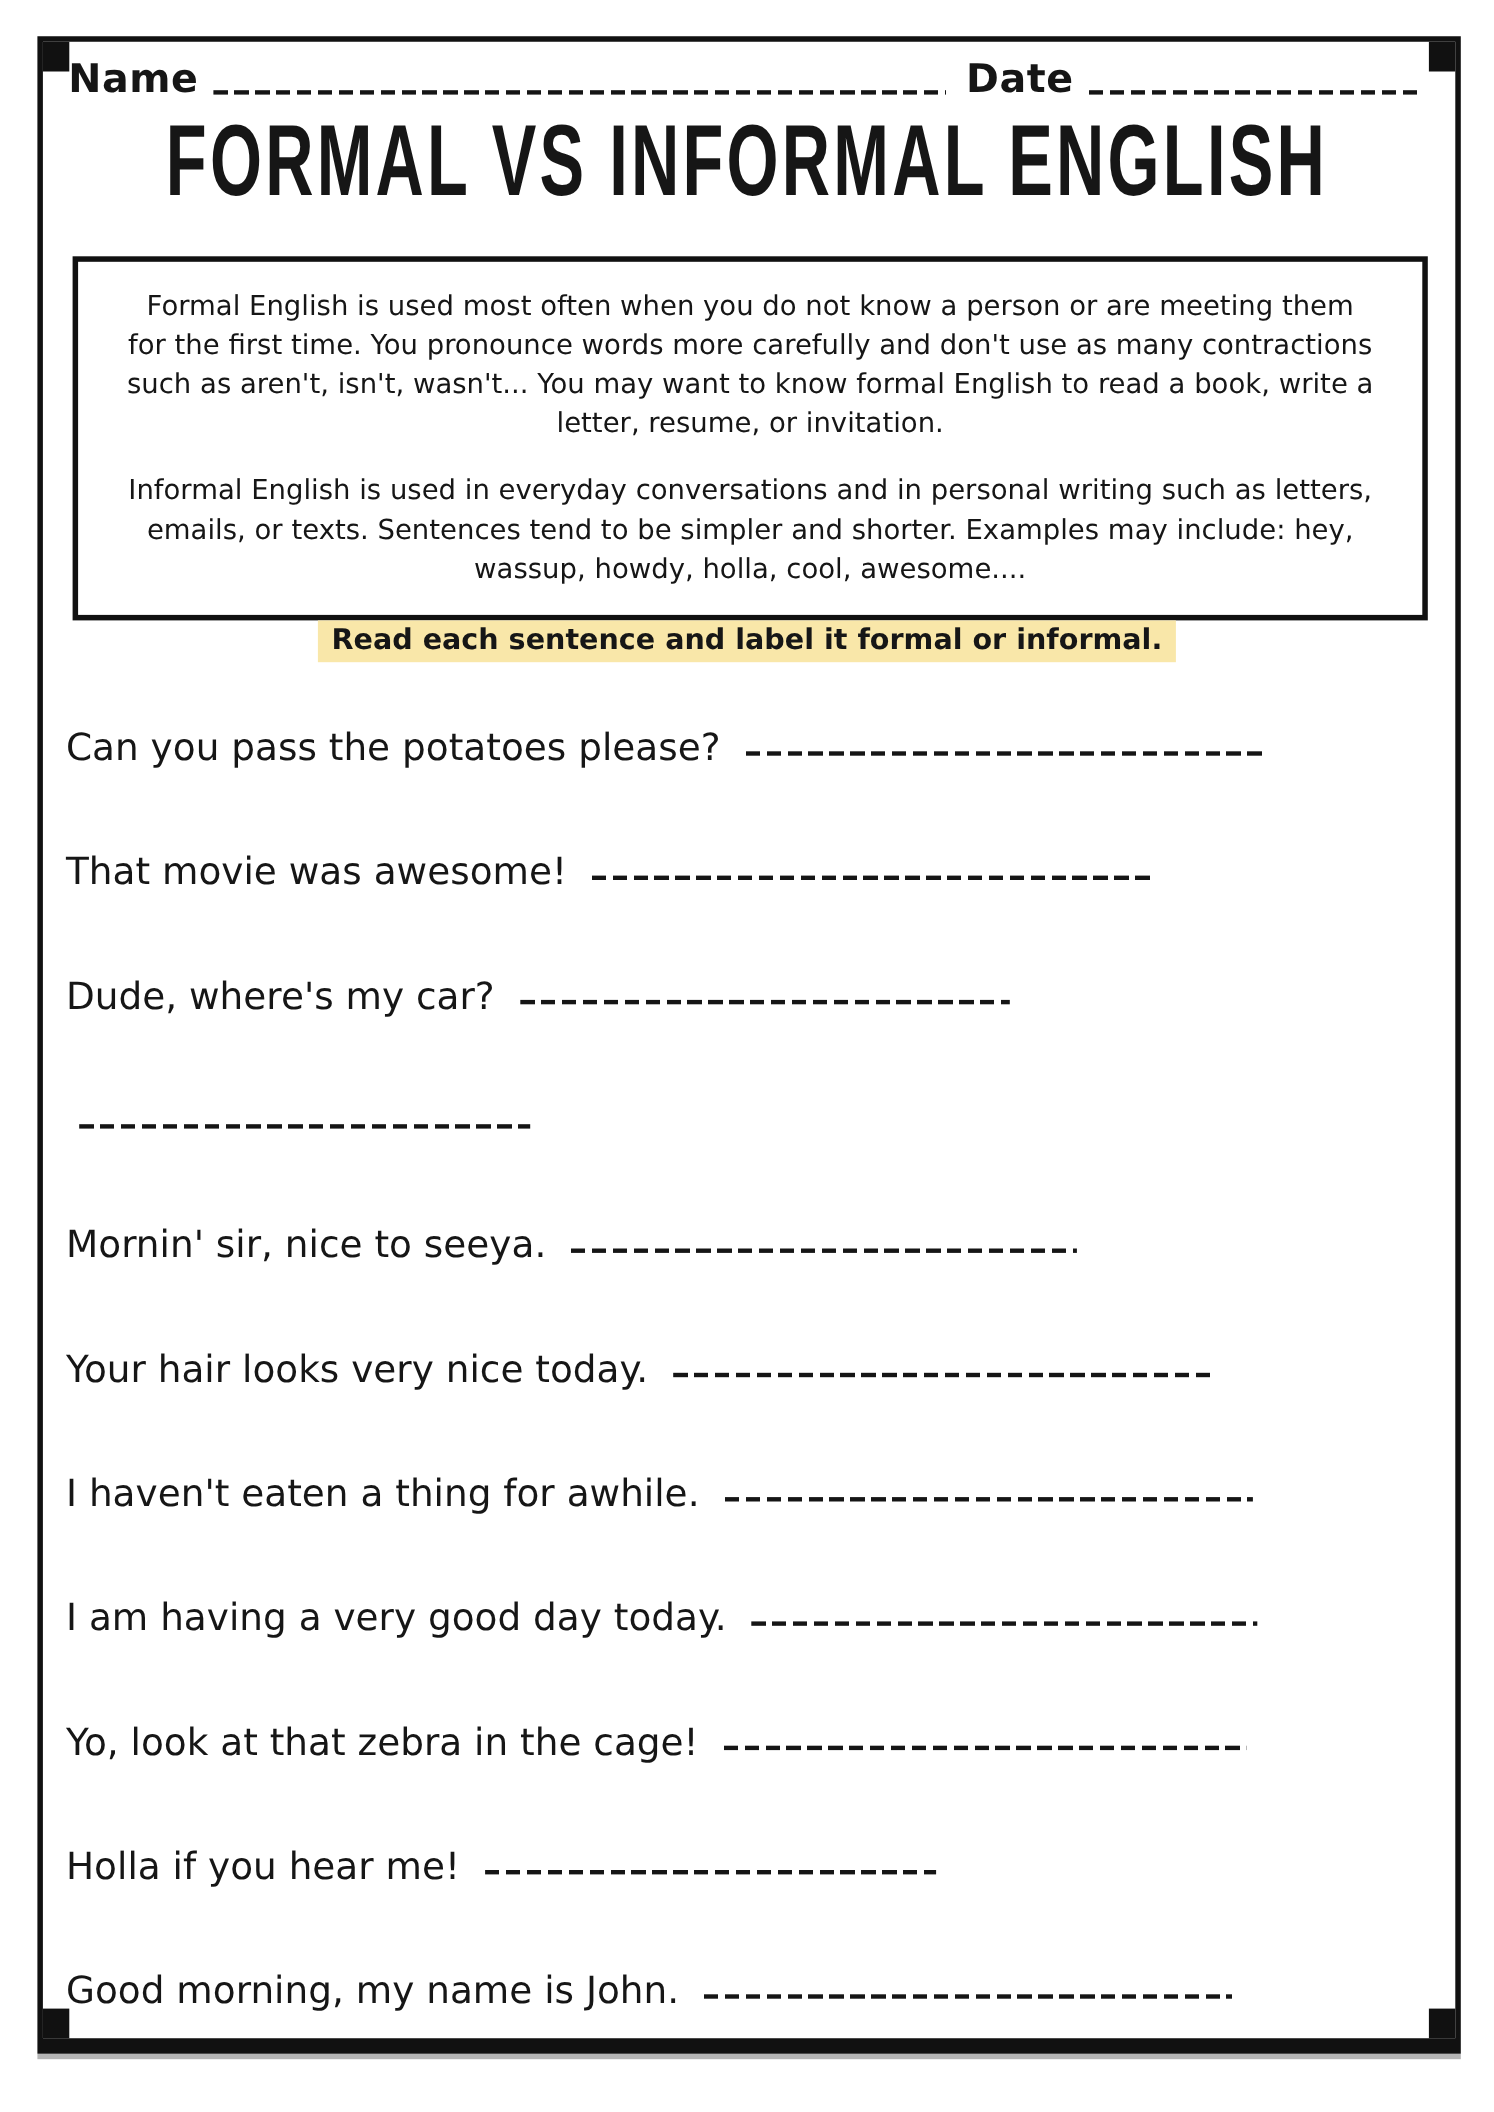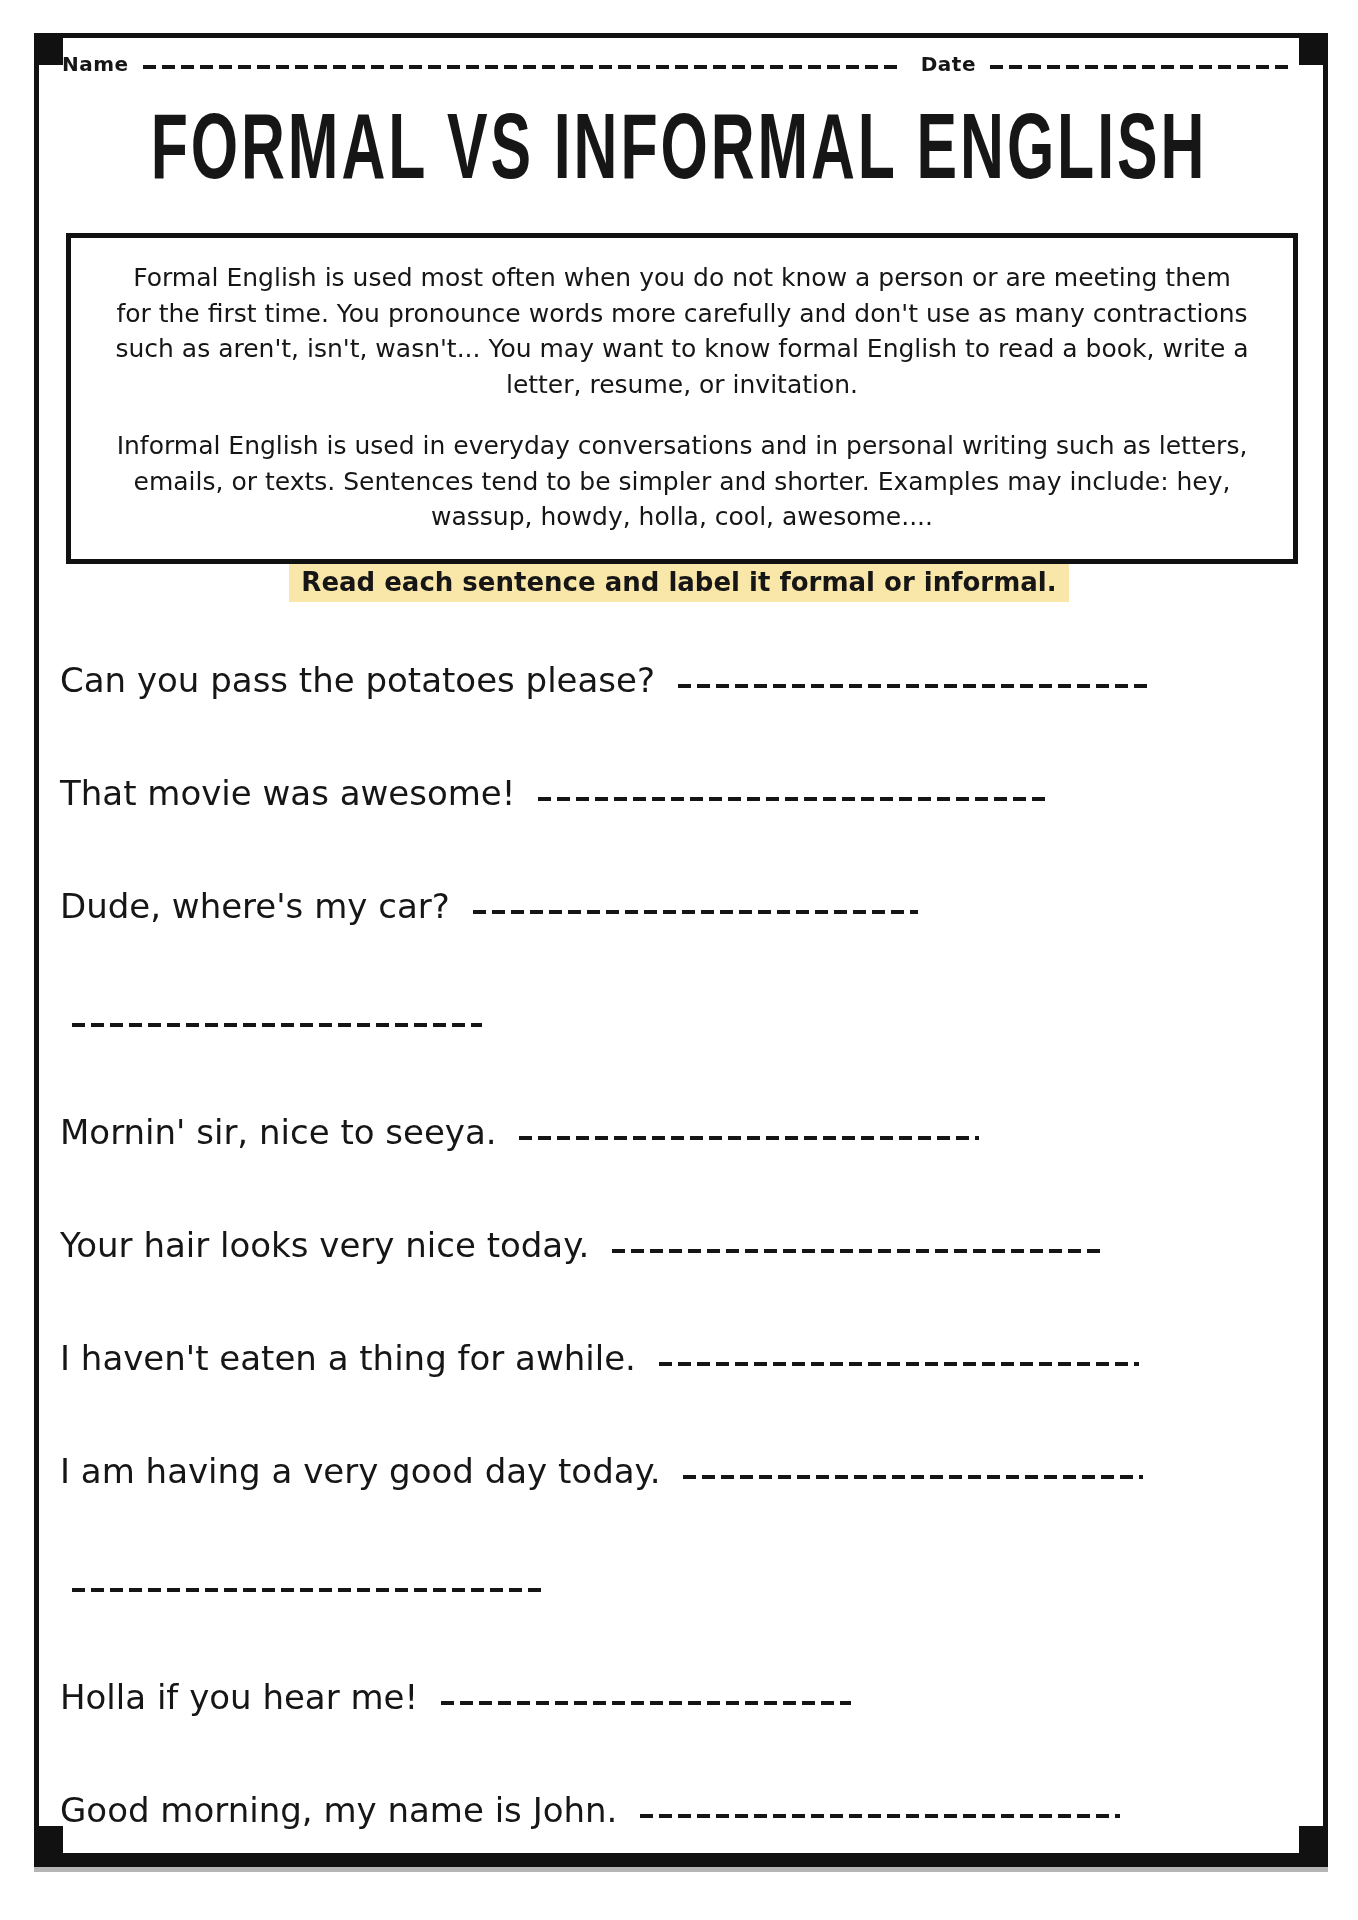--- a/index.html
+++ b/index.html
@@ -22,21 +22,21 @@
   .corner{position:absolute;width:24px;height:27px;background:#111;}
   .corner.tl{left:0;top:0;}
   .corner.tr{right:0;top:0;}
   .corner.bl{left:0;bottom:0;}
   .corner.br{right:0;bottom:0;}
 
   
   .header-row{
     position:absolute;left:62px;top:52px;width:1228px;
     display:flex;align-items:flex-end;
-    font-size:20px;font-weight:600;letter-spacing:.5px;
+    font-size:36px;font-weight:600;letter-spacing:.5px;
   }
   .blank{
     display:inline-block;height:4px;
     background-image:repeating-linear-gradient(90deg,#151515 0 13px,transparent 13px 19px);
   }
   .header-row .blank{vertical-align:6px;margin:0 0 7px 14px;}
   .name-blank{flex:1;}
   .date-label{margin-left:18px;}
   .date-blank{width:300px;}
 
@@ -150,20 +150,21 @@
     <span class="sentence-text">I haven't eaten a thing for awhile.</span>
     <span class="blank answer-blank" style="width: 480px;"></span>
   </div>
 
   <div class="sentence-row" style="top: 1451px;">
     <span class="sentence-text">I am having a very good day today.</span>
     <span class="blank answer-blank" style="width: 460px;"></span>
   </div>
 
   <div class="sentence-row" style="top: 1564px;">
+    <span class="sentence-text">Yo, look at that zebra in the cage!</span>
     <span class="blank answer-blank" style="width: 475px;"></span>
   </div>
 
   <div class="sentence-row" style="top: 1677px;">
     <span class="sentence-text">Holla if you hear me!</span>
     <span class="blank answer-blank" style="width: 410px;"></span>
   </div>
 
   <div class="sentence-row" style="top: 1790px;">
     <span class="sentence-text">Good morning, my name is John.</span>

